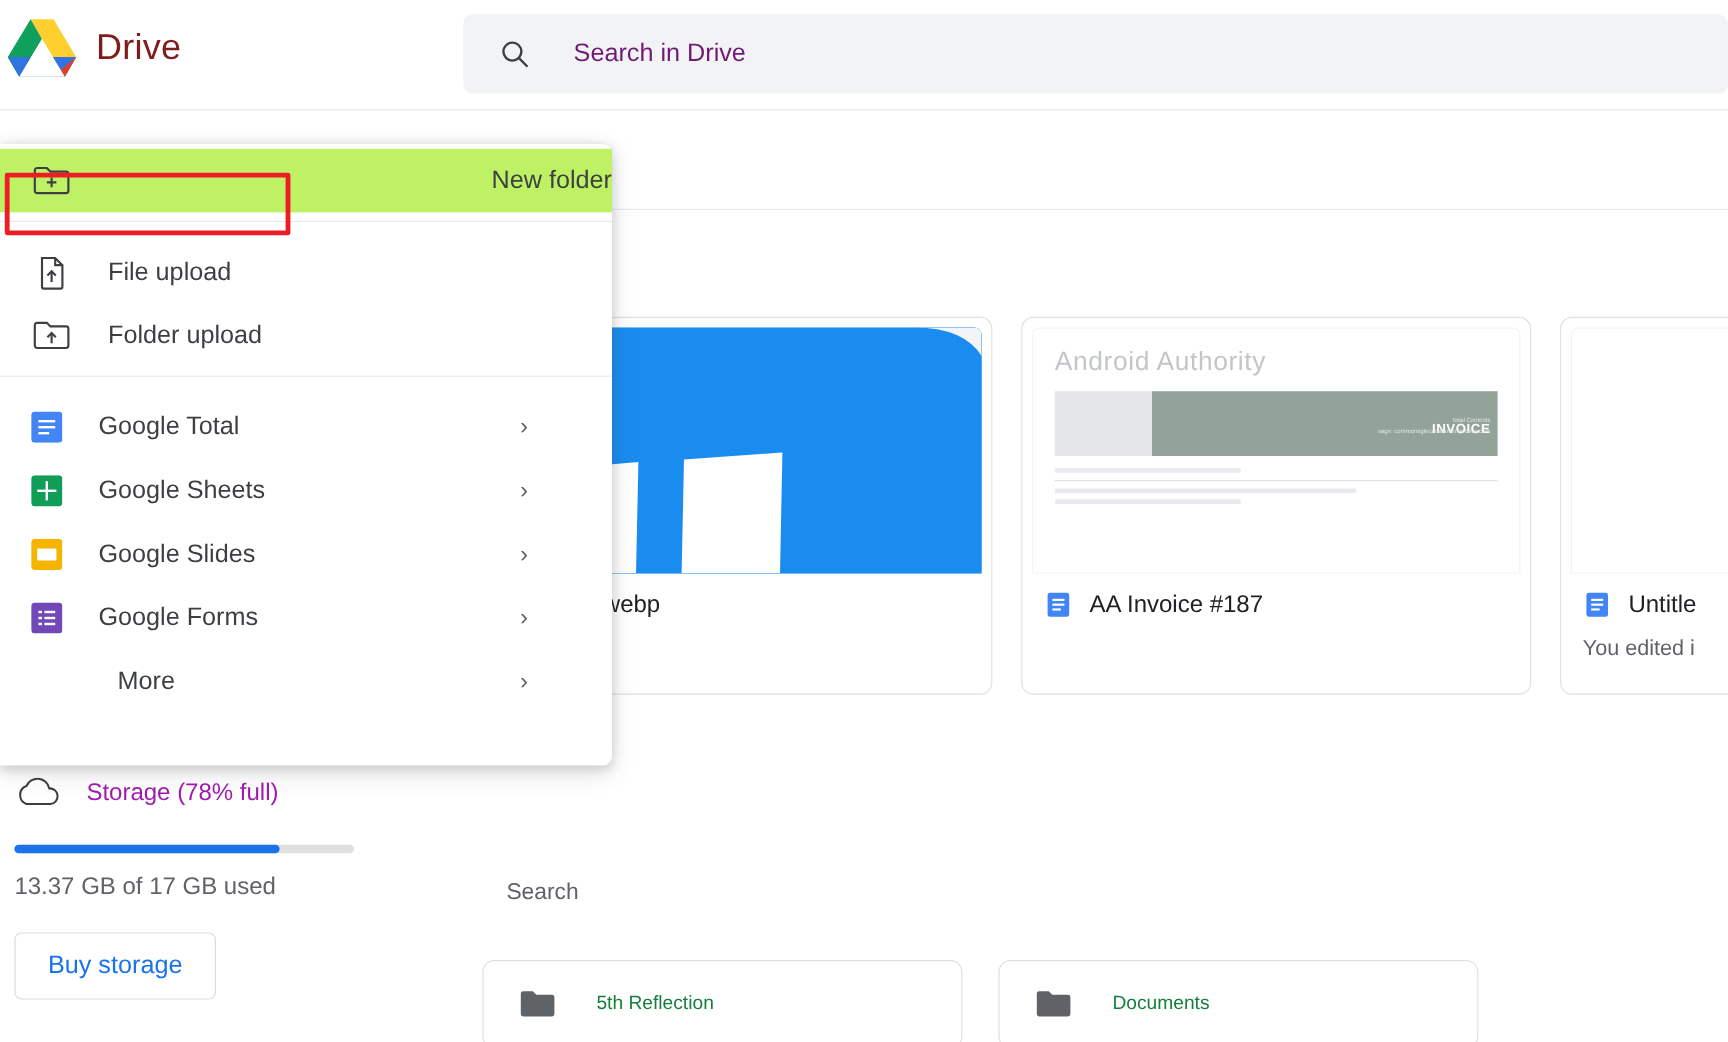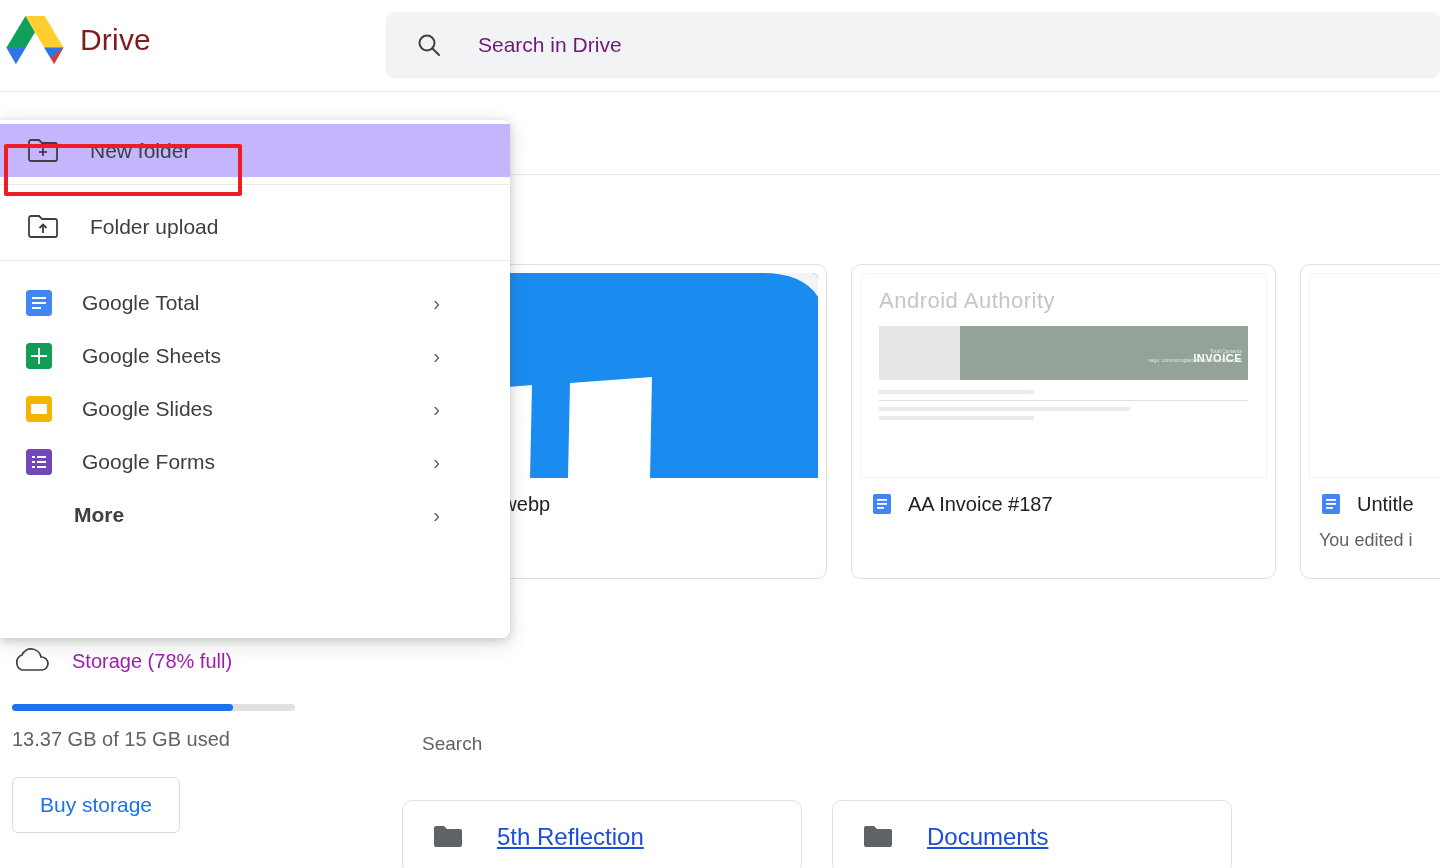--- a/index.html
+++ b/index.html
@@ -100,21 +100,21 @@
   
   .folders { position: absolute; left: 402px; top: 708px; width: 1038px; display: flex; flex-wrap: wrap; gap: 26px 30px; }
   .folder-chip {
     width: 400px; height: 74px;
     border: 1px solid #e0e0e0; border-radius: 10px;
     background: #fff;
     display: flex; align-items: center; gap: 34px;
     padding-left: 30px;
     flex: 0 0 auto;
   }
-  .folder-name { font-size: 24px; color: #1d4ed8; white-space: nowrap; text-decoration: underline; }
+  .folder-name { font-size: 16px; color: #15803d; white-space: nowrap; }
   .folder-icon { width: 30px; height: 26px; display: block; }
 
   
   .storage { position: absolute; left: 0; top: 648px; width: 330px; z-index: 3; background:#fff; }
   .storage-row { display: flex; align-items: center; gap: 22px; padding-left: 12px; }
   .cloud-icon { width: 38px; height: 26px; display:block; }
   .storage-title { font-size: 20px; color: #a21caf; }
   .bar-track { margin: 30px 12px 0 12px; height: 7px; border-radius: 4px; background: #e0e0e0; width: 283px; }
   .bar-fill { height: 7px; border-radius: 4px; background: #1a73e8; }
   .storage-used { margin: 17px 0 0 12px; font-size: 20px; color: #5f6368; }
@@ -134,24 +134,24 @@
     background: #ffffff;
     border-radius: 0 8px 8px 0;
     box-shadow: 0 2px 10px rgba(60,64,67,.22), 0 6px 22px rgba(60,64,67,.14);
     z-index: 10;
     padding-top: 4px;
   }
   .menu-item {
     height: 53px; display: flex; align-items: center;
     padding-left: 26px; cursor: pointer; position: relative;
   }
-  .menu-item.highlighted { background: #c4b5fd; }
+  .menu-item.highlighted { background: #bef264; justify-content: space-between; }
   .menu-icon { width: 34px; height: 30px; flex: 0 0 auto; display:block; }
   .menu-label { margin-left: 30px; font-size: 21px; color: #3c4043; white-space: nowrap; }
-  .menu-label.indent { margin-left: 48px; font-weight: bold; }
+  .menu-label.indent { margin-left: 72px; }
   .menu-chevron { position: absolute; right: 70px; color: #5f6368; font-size: 20px; line-height: 1; }
   .menu-sep { height: 1px; background: #e8eaed; margin: 7px 0; }
   .menu-gap-sm { height: 8px; }
 
   .app-icon { width: 26px; height: 26px; border-radius: 3px; flex: 0 0 auto; display:block; }
 
   
   .red-box {
     position: absolute; left: 4px; top: 144px;
     width: 238px; height: 52px;
@@ -287,21 +287,21 @@
 <div class="storage">
   <div class="storage-row">
     <svg class="cloud-icon" viewBox="0 0 38 26">
       <path d="M30 22H10A8 8 0 0 1 10 7a10 10 0 0 1 19 2 6.5 6.5 0 0 1 1 13z" fill="none" stroke="#3c4043" stroke-width="1.7"></path>
     </svg>
     <span class="storage-title">Storage (78% full)</span>
   </div>
   <div class="bar-track">
     <div class="bar-fill" id="storage-bar" style="width: 78%;"></div>
   </div>
-  <div class="storage-used">13.37 GB of 15 GB used</div>
+  <div class="storage-used">13.37 GB of 17 GB used</div>
   <div class="buy-btn">Buy storage</div>
 </div>
 
 <div class="header">
   <div class="brand">
     <svg class="drive-logo" viewBox="0 0 58 52">
       <path d="M19.5 2 L38.5 2 L48 18.5 L29 18.5 Z" fill="#ffcf30"></path>
       <path d="M19.5 2 L29 18.5 L10 50 L0.5 33.5 Z" fill="#10a05c"></path>
       <path d="M38.5 2 L57.5 33.5 L48 50 L29 18.5 Z" fill="#ffcf30"></path>
       <path d="M0.5 33.5 L10 50 L48 50 L57.5 33.5 Z" fill="#2f74e0"></path>
@@ -327,20 +327,29 @@
       <path d="M3 6a2 2 0 0 1 2-2h8l3 3h13a2 2 0 0 1 2 2v14a2 2 0 0 1-2 2H5a2 2 0 0 1-2-2z" fill="none" stroke="#3c4043" stroke-width="1.8"></path>
       <line x1="17" y1="12" x2="17" y2="20" stroke="#3c4043" stroke-width="1.8"></line>
       <line x1="13" y1="16" x2="21" y2="16" stroke="#3c4043" stroke-width="1.8"></line>
     </svg>
     <span class="menu-label">New folder</span>
   </div>
 
   <div class="menu-sep"></div>
   <div class="menu-gap-sm"></div>
 
+  <div class="menu-item">
+    <svg class="menu-icon" viewBox="0 0 34 30">
+      <path d="M9 3h11l6 6v18a1.5 1.5 0 0 1-1.5 1.5h-14A1.5 1.5 0 0 1 9 27z" fill="none" stroke="#3c4043" stroke-width="1.8"></path>
+      <path d="M20 3v6h6" fill="none" stroke="#3c4043" stroke-width="1.8"></path>
+      <line x1="17" y1="23" x2="17" y2="14" stroke="#3c4043" stroke-width="1.8"></line>
+      <path d="M13.5 17.5 17 14l3.5 3.5" fill="none" stroke="#3c4043" stroke-width="1.8"></path>
+    </svg>
+    <span class="menu-label">File upload</span>
+  </div>
 
   <div class="menu-item">
     <svg class="menu-icon" viewBox="0 0 34 30">
       <path d="M3 6a2 2 0 0 1 2-2h8l3 3h13a2 2 0 0 1 2 2v14a2 2 0 0 1-2 2H5a2 2 0 0 1-2-2z" fill="none" stroke="#3c4043" stroke-width="1.8"></path>
       <line x1="17" y1="21" x2="17" y2="12.5" stroke="#3c4043" stroke-width="1.8"></line>
       <path d="M13.5 16 17 12.5 20.5 16" fill="none" stroke="#3c4043" stroke-width="1.8"></path>
     </svg>
     <span class="menu-label">Folder upload</span>
   </div>
 

